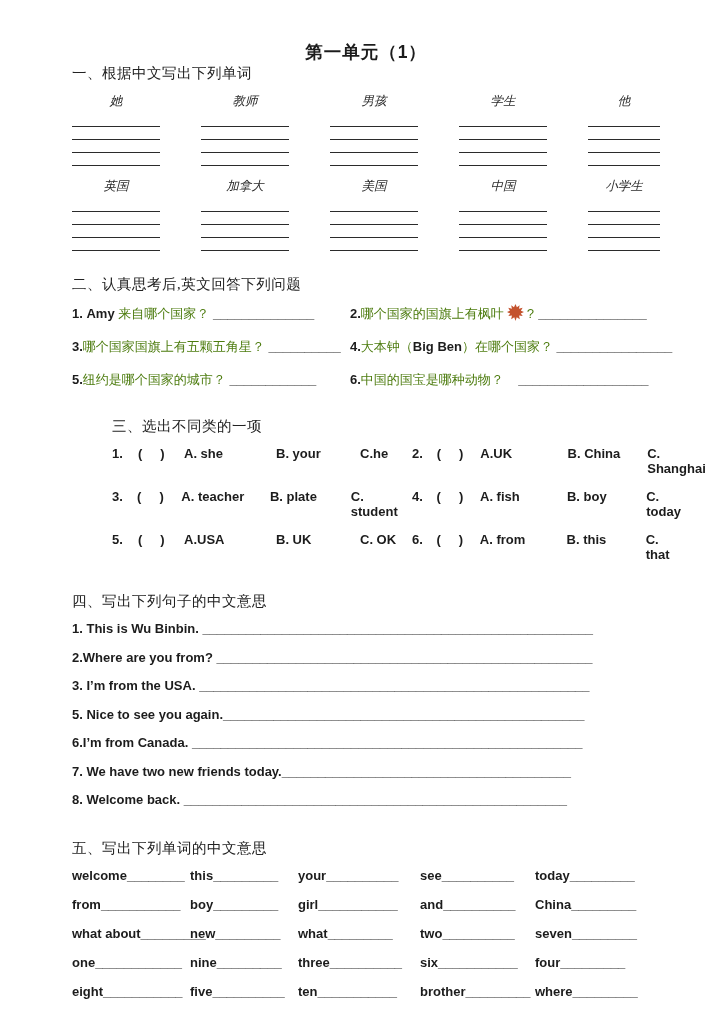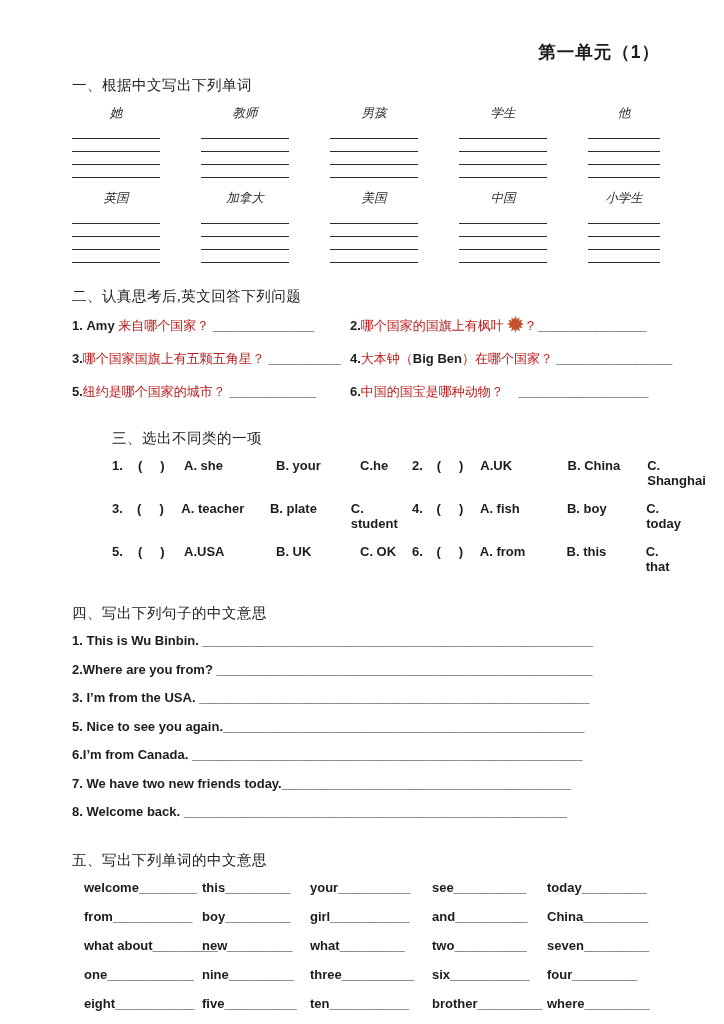--- a/index.html
+++ b/index.html
@@ -4,22 +4,22 @@
 <style>
   html,body{margin:0;padding:0;background:#ffffff;}
   body{
     width:724px;height:1024px;overflow:hidden;
     font-family:"Liberation Sans","DejaVu Sans",sans-serif;
     color:#1c1c1c;font-size:13px;
   }
   .page{padding:40px 64px 0 72px;}
   
   .doc-title{
-    text-align:right;font-size:17.5px;font-weight:bold;
-    letter-spacing:1px;margin:0 0 12px 0;
+    text-align:center;font-size:17.5px;font-weight:bold;
+    letter-spacing:1px;margin:0 0 0 0;
   }
   
   .sec-heading{
     font-family:"Liberation Serif","DejaVu Serif",serif;
     font-size:14.5px;font-weight:normal;color:#222;
     margin:0 0 10px 0;letter-spacing:.5px;
   }
   
   .words-row{display:flex;justify-content:space-between;margin-bottom:12px;}
   .word-col{width:88px;}
@@ -27,39 +27,39 @@
   .word-label{
     text-align:center;font-family:"Liberation Serif","DejaVu Serif",serif;
     font-style:italic;font-size:12.5px;color:#2a2a2a;margin-bottom:4px;
   }
   .wline{height:12px;border-bottom:1.5px solid #2b2b2b;}
   
   .sec2{margin-top:24px;}
   .q-row{display:grid;grid-template-columns:278px 1fr;margin-bottom:15px;align-items:baseline;}
   .q{white-space:nowrap;}
   .b{font-weight:bold;}
-  .cn{font-family:Liberation Mono, monospace;color:#b91c1c;}
+  .cn{font-family:Liberation Mono, monospace;color:#4d7c0f;}
   .blank{font-weight:bold;color:#1c1c1c;letter-spacing:0;}
   .leaf{vertical-align:-3px;margin:0 2px;}
   
   .sec3{margin-top:28px;margin-left:40px;}
   .c-row{display:grid;grid-template-columns:300px 1fr;margin-bottom:13px;}
   .c-item{display:flex;align-items:baseline;font-weight:bold;}
   .ci-num{width:26px;}
   .ci-paren{width:46px;}
   .pg{display:inline-block;width:18px;}
   .ci-a{width:92px;}
   .ci-b{width:84px;}
   
   .sec4{margin-top:30px;}
   .s4-line{margin-bottom:13.5px;white-space:nowrap;}
   
   .sec5{margin-top:32px;}
   .s5-row{display:grid;grid-template-columns:118px 108px 122px 115px 1fr;margin-bottom:14px;}
-  .s5-cell{white-space:nowrap;margin-left:12px;}
+  .s5-cell{white-space:nowrap;}
 </style>
 </head>
 <body>
 
 <div class="page">
 
   <div class="doc-title">第一单元（1）</div>
 
   <div>
     <div class="sec-heading">一、根据中文写出下列单词</div>

